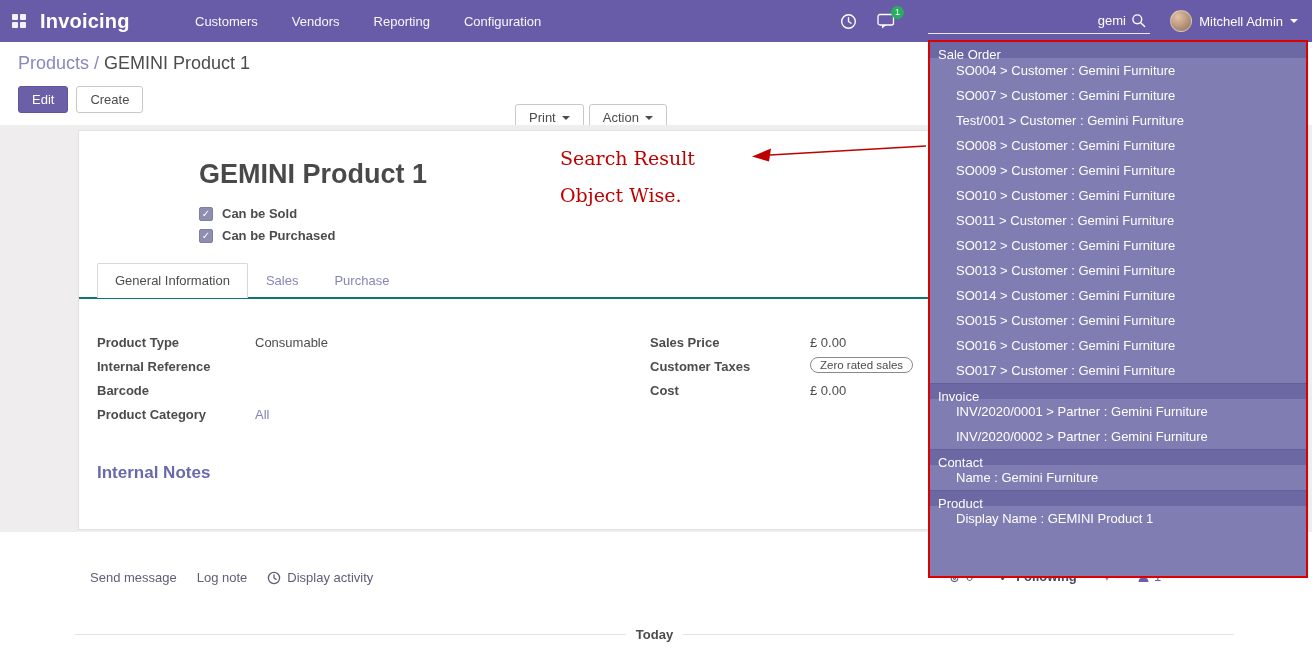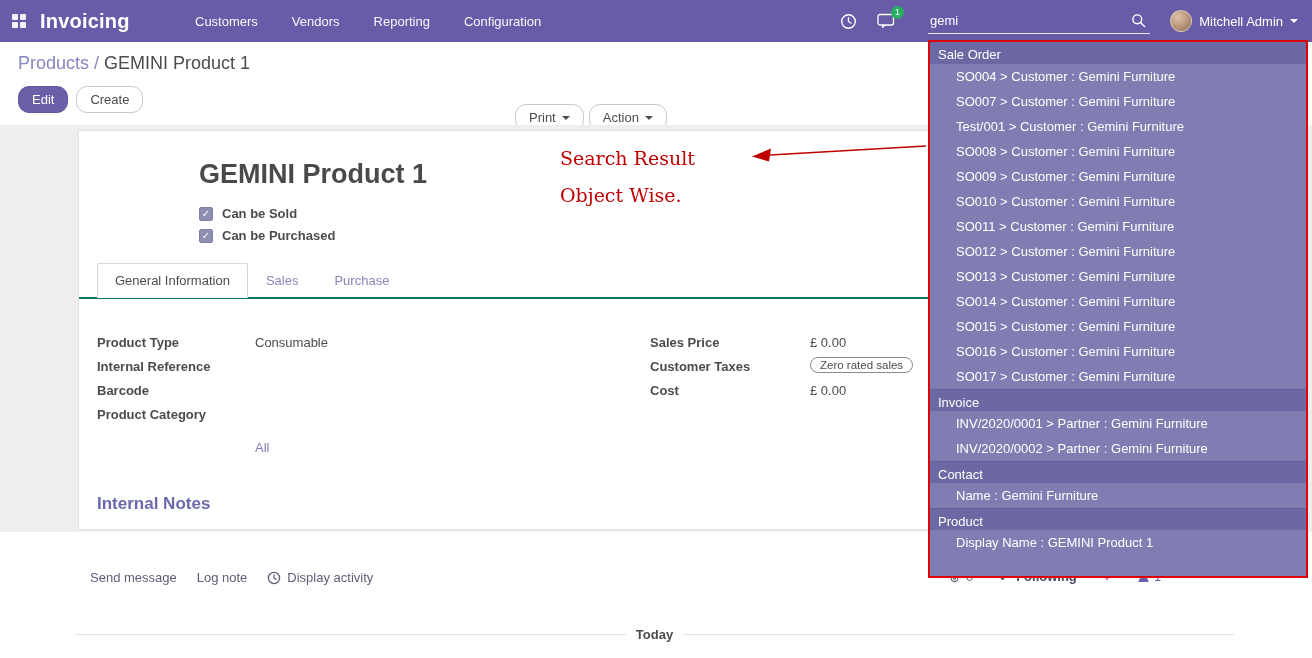--- a/index.html
+++ b/index.html
@@ -11,33 +11,33 @@
   .nav-left { position:absolute; left:12px; top:0; height:42px; display:flex; align-items:center; gap:14px; }
   .apps-icon { display:grid; grid-template-columns:6px 6px; grid-gap:2px; cursor:pointer; }
   .apps-icon span { width:6px; height:6px; background:#fff; opacity:.92; border-radius:1px; }
   .app-name { font-size:20px; font-weight:bold; letter-spacing:.2px; cursor:pointer; }
   .nav-menus { position:absolute; left:195px; top:0; height:42px; display:flex; align-items:center; gap:34px; font-size:13px; }
   .nav-menus span { cursor:pointer; opacity:.95; }
   .systray { position:absolute; left:840px; top:0; height:42px; display:flex; align-items:center; gap:20px; }
   .icon-btn { position:relative; display:flex; align-items:center; cursor:pointer; }
   .badge { position:absolute; top:-7px; right:-9px; min-width:13px; height:13px; border-radius:7px; background:#27AE60; color:#fff; font-size:9px; line-height:13px; text-align:center; padding:0 2px; }
   .nav-search { position:absolute; left:928px; top:8px; width:222px; height:26px; }
-  .nav-search input { width:100%; height:100%; background:transparent; border:none; border-bottom:1px solid rgba(255,255,255,.85); color:#fff; font-size:13px; padding:2px 24px 2px 2px; outline:none; font-family:"Liberation Sans", sans-serif; }
+  .nav-search input { width:100%; height:100%; background:transparent; border:none; border-bottom:1px solid rgba(255,255,255,.85); color:#fff; font-size:13px; padding:2px 24px 2px 2px; outline:none; font-family:"Liberation Sans", sans-serif;text-align:right; }
   .nav-search .mag { position:absolute; right:4px; top:5px; }
   .user-menu { position:absolute; right:14px; top:0; height:42px; display:flex; align-items:center; gap:7px; cursor:pointer; }
   .avatar { width:22px; height:22px; border-radius:50%; background:radial-gradient(circle at 35% 30%, #e4c4a8, #8d6b54); border:1px solid rgba(255,255,255,.4); }
   .caret { width:0; height:0; border-left:4px solid transparent; border-right:4px solid transparent; border-top:4px solid currentColor; display:inline-block; }
 
   
   .control-panel { position:absolute; top:42px; left:0; right:0; height:83px; background:#fff; }
   .breadcrumb { position:absolute; left:18px; top:11px; font-size:18px; }
   .breadcrumb .bc-link { color:#8987C0; cursor:pointer; }
   .breadcrumb .bc-sep { color:#8987C0; margin:0 5px; }
   .breadcrumb .bc-current { color:#4c4c4c; }
-  .btn { font-size:13px; padding:5px 13px; border-radius:11px; border:1px solid #c9c9c9; background:#fff; color:#4c4c4c; cursor:pointer; display:inline-flex; align-items:center; gap:6px; font-family:"Liberation Sans", sans-serif; }
+  .btn { font-size:13px; padding:5px 13px; border-radius:3px; border:1px solid #c9c9c9; background:#fff; color:#4c4c4c; cursor:pointer; display:inline-flex; align-items:center; gap:6px; font-family:"Liberation Sans", sans-serif; }
   .btn.primary { background:#6B5FA8; border-color:#5e54a0; color:#fff; }
   .btn-row-left { position:absolute; left:18px; top:44px; display:flex; gap:8px; }
   .btn-row-center { position:absolute; left:515px; top:62px; display:flex; gap:5px; }
 
   
   .content-band { position:absolute; top:125px; left:0; right:0; height:407px; background:#EFEDED; }
   .sheet { position:absolute; left:78px; top:5px; width:1154px; height:400px; background:#fff; border:1px solid #E2E0E0; }
   .title-block { padding:28px 0 0 120px; }
   .sheet-title { font-size:27px; font-weight:bold; color:#494949; margin-bottom:16px; }
   .chk-row { display:flex; align-items:center; gap:9px; margin:7px 0; }
@@ -46,21 +46,21 @@
   .chk-label { font-weight:bold; font-size:13px; }
   .tabs { margin-top:20px; padding-left:18px; border-bottom:2px solid #0f766e; display:flex; }
   .tab { padding:9px 17px; font-size:13px; color:#8886B8; border:1px solid transparent; margin-bottom:-1px; cursor:pointer; border-radius:2px 2px 0 0; }
   .tab.active { background:#fff; border-color:#d8d8d8 #d8d8d8 #fff; color:#4c4c4c; }
   .fields { display:flex; padding:36px 20px 0 18px; }
   .col-left { width:553px; }
   .col-right { flex:1; }
   .field-row { display:flex; align-items:flex-start; margin-bottom:7px; min-height:17px; font-size:13px; }
   .field-label { font-weight:bold; width:158px; flex:none; }
   .col-right .field-label { width:160px; }
-  .link-value { color:#8280B8; cursor:pointer;margin-top:33px; }
+  .link-value { color:#8280B8; cursor:pointer; }
   .tag-pill { display:inline-block; border:1px solid #8a8a8a; border-radius:10px; padding:1px 9px; font-size:11.5px; color:#4c4c4c; margin-top:-2px;text-align:right; }
   .notes-heading { margin:32px 0 0 18px; font-size:17px; font-weight:bold; color:#6B69AB; }
 
   
   .chatter { position:absolute; top:532px; left:0; right:0; height:126px; background:#fff; }
   .chatter-links { position:absolute; left:90px; top:38px; display:flex; gap:20px; align-items:center; color:#5F5E78; font-size:13px; }
   .chatter-links .c-link { cursor:pointer; display:flex; align-items:center; gap:6px; }
   .chatter-right { position:absolute; left:948px; top:36px; display:flex; gap:26px; align-items:center; font-size:13px; }
   .attach { display:flex; align-items:center; gap:5px; color:#5F5E78; cursor:pointer; }
   .following { display:flex; align-items:center; gap:6px; color:#484863; font-weight:bold; cursor:pointer; }
@@ -70,21 +70,21 @@
   .today-divider { position:absolute; top:95px; left:75px; right:78px; display:flex; align-items:center; }
   .today-divider .line { flex:1; border-top:1px solid #e3e3e3; }
   .today-divider .today-label { margin:0 10px; font-weight:bold; font-size:13px; color:#4c4c4c; }
 
   
   .annotation { position:absolute; left:560px; top:140px; color:#C00000; font-family:"DejaVu Serif", serif; font-size:19px; line-height:37px; z-index:5; }
   .arrow-overlay { position:absolute; left:744px; top:140px; z-index:30; }
 
   
   .search-dropdown { position:absolute; left:928px; top:40px; width:380px; height:538px; background:#807DB2; border:2px solid #DE0000; z-index:40; overflow:hidden; }
-  .sd-header { height:22px; line-height:26px; background:#6B68A3; color:#fff; font-size:13px; padding-left:8px; border-top:1px solid #615E99; cursor:default; }
+  .sd-header { height:16px; line-height:26px; background:#6B68A3; color:#fff; font-size:13px; padding-left:8px; border-top:1px solid #615E99; cursor:default; }
   .sd-header:first-child { border-top:none; }
   .sd-item { height:25px; line-height:25px; padding-left:26px; color:#fff; font-size:13px; white-space:nowrap; overflow:hidden; cursor:pointer; }
 </style>
 </head>
 <body>
 
 <div class="screen">
 
   <header class="navbar">
     <div class="nav-left">

